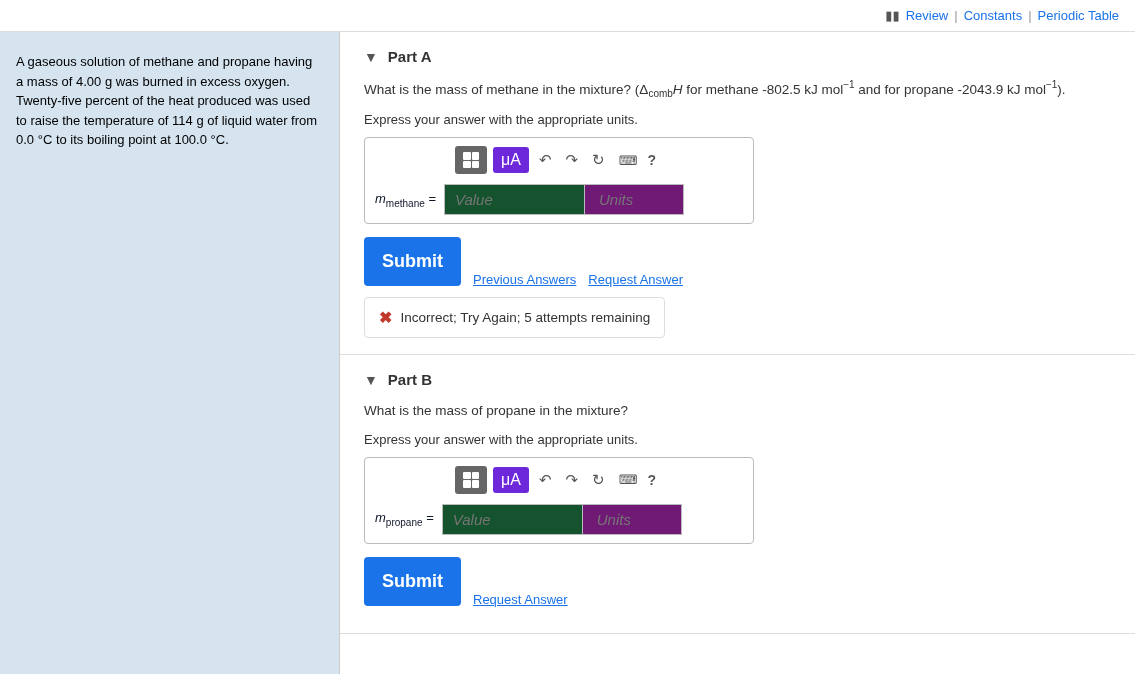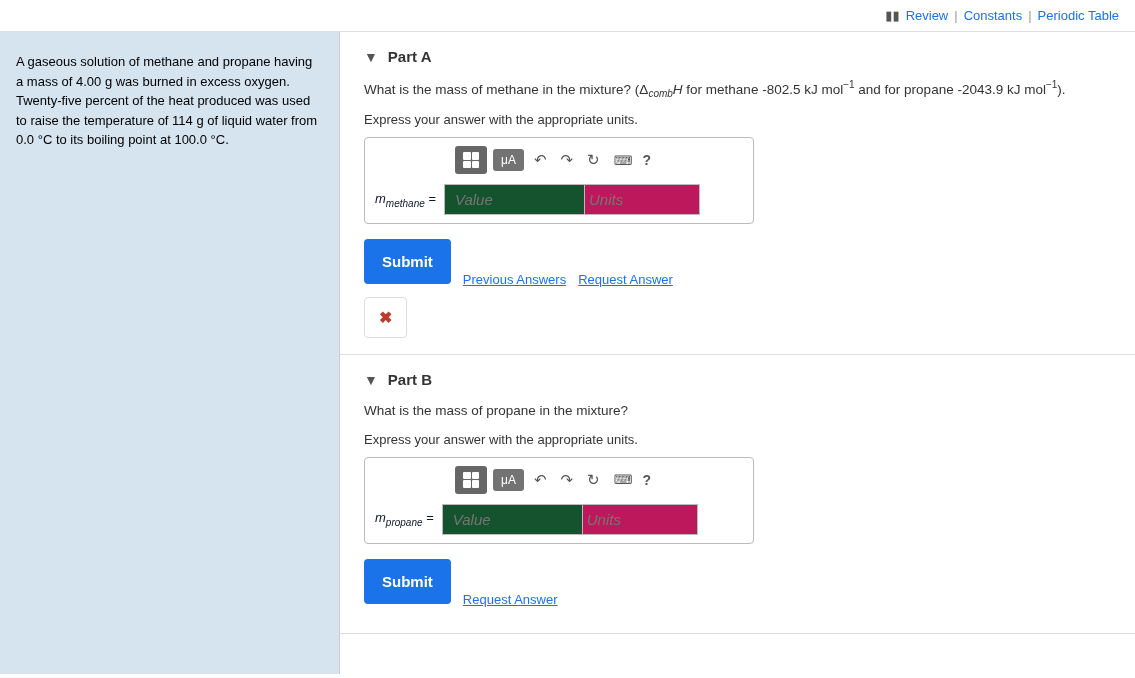--- a/index.html
+++ b/index.html
@@ -111,26 +111,26 @@
 
     .toolbar {
       display: flex;
       align-items: center;
       gap: 6px;
       margin-bottom: 10px;
       padding-left: 80px;
     }
 
     .toolbar-btn {
-      background: #737373;
+      background: #6d28d9;
       color: #fff;
       border: none;
       border-radius: 3px;
       padding: 4px 8px;
-      font-size: 12px;
+      font-size: 16px;
       cursor: pointer;
       display: flex;
       align-items: center;
       justify-content: center;
     }
 
     .toolbar-btn.icon-btn {
       background: #666;
       width: 32px;
       height: 28px;
@@ -175,44 +175,44 @@
       font-size: 15px;
       color: #bbb;
       font-style: italic;
       width: 140px;
       outline: none;
       background: #14532d;
     }
 
     .units-input {
       border: 1px solid #bbb;
-      padding: 6px 4px;
+      padding: 6px 14px;
       font-size: 15px;
       color: #bbb;
       font-style: italic;
-      width: 116px;
+      width: 100px;
       outline: none;
-      background: #be185d;
+      background: #701a75;
     }
 
     
     .action-row {
       display: flex;
       align-items: center;
       gap: 12px;
       margin-bottom: 10px;
     }
 
     .submit-btn {
       background: #1a73e8;
       color: #fff;
       border: none;
       border-radius: 4px;
       padding: 14px 18px;
-      font-size: 15px;
+      font-size: 18px;
       cursor: pointer;
       font-weight: bold;
     }
 
     .link-btn {
       background: none;
       border: none;
       color: #1a73e8;
       cursor: pointer;
       font-size: 13px;
@@ -236,21 +236,21 @@
     }
 
     .error-icon {
       color: #c0392b;
       font-size: 16px;
       font-weight: bold;
     }
 
     
     sup { font-size: 10px; }
-    sub { font-size: 10px; font-style: italic; }
+    sub { font-size: 10px; }
 
     .grid-icon {
       display: grid;
       grid-template-columns: 1fr 1fr;
       grid-template-rows: 1fr 1fr;
       gap: 1px;
       width: 16px;
       height: 16px;
     }
     .grid-icon div {
@@ -321,20 +321,21 @@
       
       <div class="action-row">
         <button class="submit-btn">Submit</button>
         <button class="link-btn">Previous Answers</button>
         <button class="link-btn">Request Answer</button>
       </div>
 
       
       <div class="error-msg">
         <span class="error-icon">✖</span>
+        <span>Incorrect; Try Again; 5 attempts remaining</span>
       </div>
     </div>
 
     <div class="part-section">
       <div class="part-header">
         <span class="collapse-arrow">▼</span>
         <span class="part-title">Part B</span>
       </div>
 
       <p class="question-text">What is the mass of propane in the mixture?</p>

